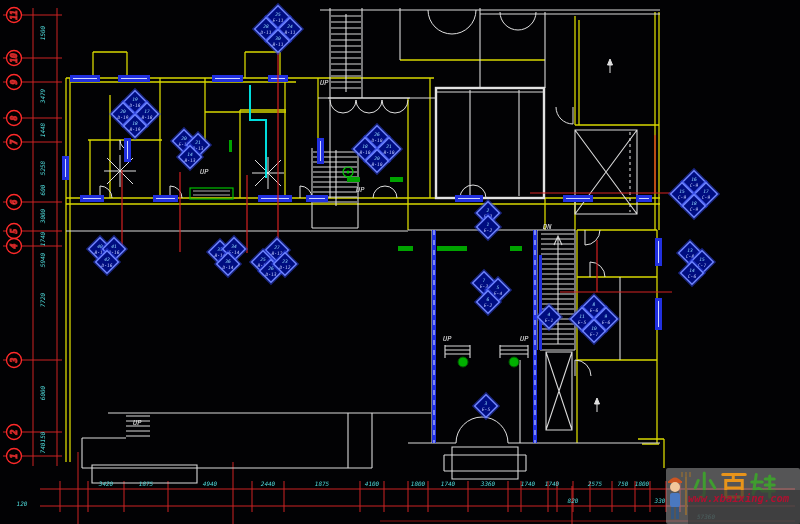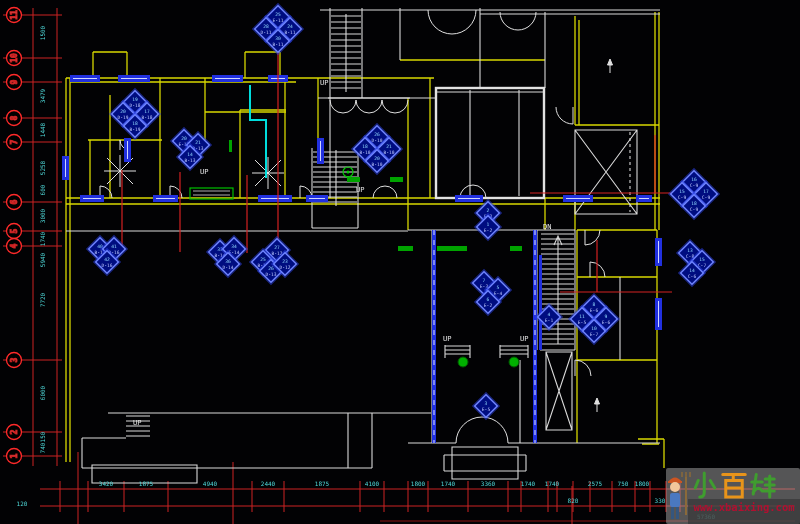--- a/index.html
+++ b/index.html
@@ -1,24 +1,24 @@
 <!DOCTYPE html>
 <html><head>
 <meta charset="utf-8">
 <style>
   html,body{margin:0;padding:0;background:#000;}
   #stage{position:relative;width:800px;height:524px;background:#020204;overflow:hidden;
-         font-family:"DejaVu Sans Mono","Liberation Mono",monospace;}
+         font-family:"DejaVu Sans Mono","Liberation Mono",monospace;font-style:italic;}
   #plan{position:absolute;left:0;top:0;}
   text{font-family:"DejaVu Sans Mono","Liberation Mono",monospace;}
   .watermark{position:absolute;left:666px;top:468px;width:134px;height:56px;
              background:rgba(168,168,168,.5);border-radius:2px;}
-  .wm-url{position:absolute;right:0;bottom:0;width:112px;height:25px;line-height:17px;
+  .wm-url{position:absolute;right:0;bottom:0;width:112px;height:34px;line-height:17px;
           background:rgba(55,55,55,.72);color:#b01030;font-weight:bold;
-          font-size:10.5px;text-align:center;letter-spacing:0;}
+          font-size:10.5px;text-align:left;letter-spacing:0;}
   .wm-brand{position:absolute;left:26px;top:2px;height:38px;display:flex;gap:3px;}
   .wm-icon{position:absolute;left:1px;top:3px;}
   .sr{position:absolute;width:1px;height:1px;overflow:hidden;clip:rect(0 0 0 0);}
 </style>
 </head>
 <body>
 
 <div id="stage">
 
 <svg id="plan" width="800" height="524" viewBox="0 0 800 524">

